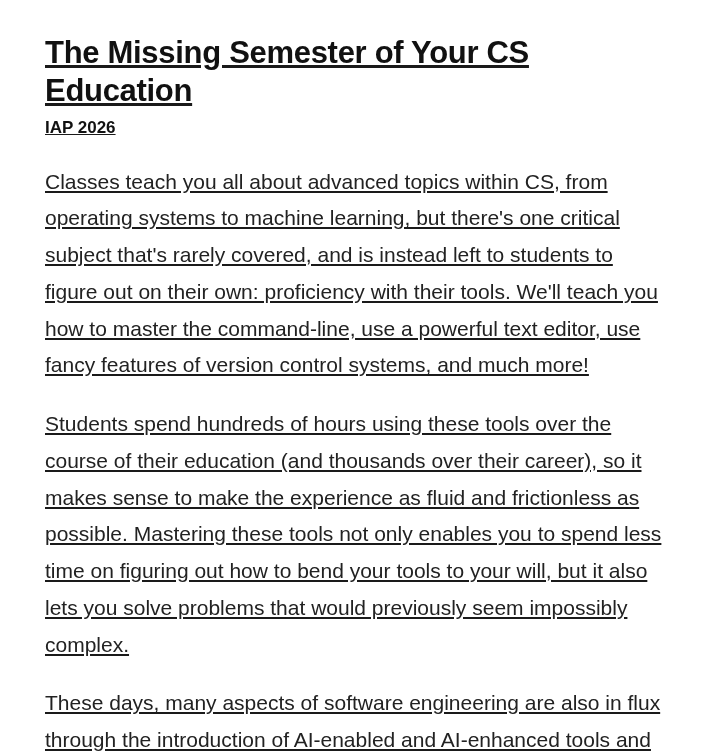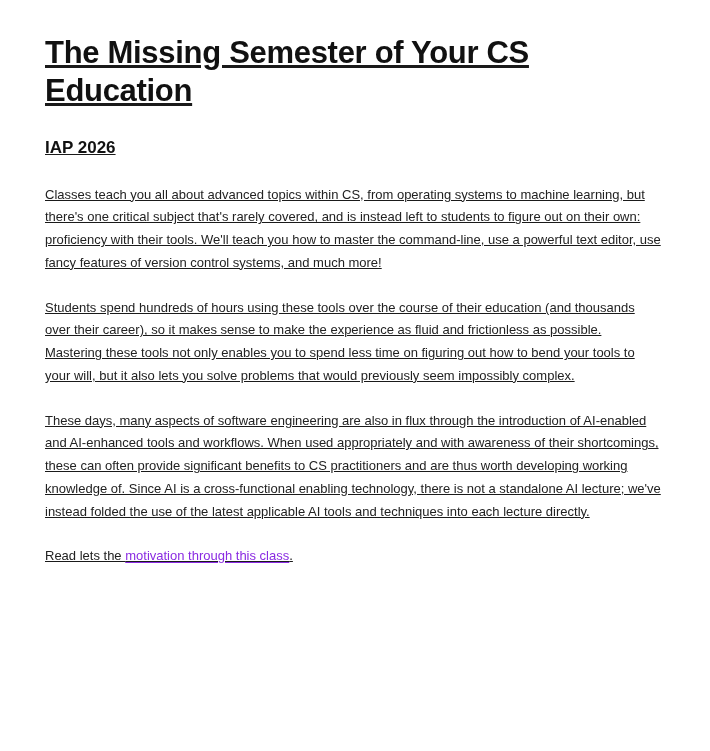--- a/index.html
+++ b/index.html
@@ -25,28 +25,28 @@
     font-weight: bold;
     letter-spacing: -0.3px;
     color: #111111;
     margin: 0 0 2px 0;
     max-width: 560px;
   }
   .subtitle {
     font-size: 17px;
     font-weight: bold;
     color: #111111;
-    margin: 28px 0 0 0;
+    margin: 8px 0 0 0;
   }
   .body-copy {
     margin: 0;
     padding: 0;
   }
   .para {
-    font-size: 13px;
+    font-size: 21px;
     line-height: 1.75;
     color: #222222;
     margin: 22px 0 0 0;
     max-width: 625px;
   }
   .para:first-child {
     margin-top: 26px;
   }
   .link {
     color: #8a2be2;

